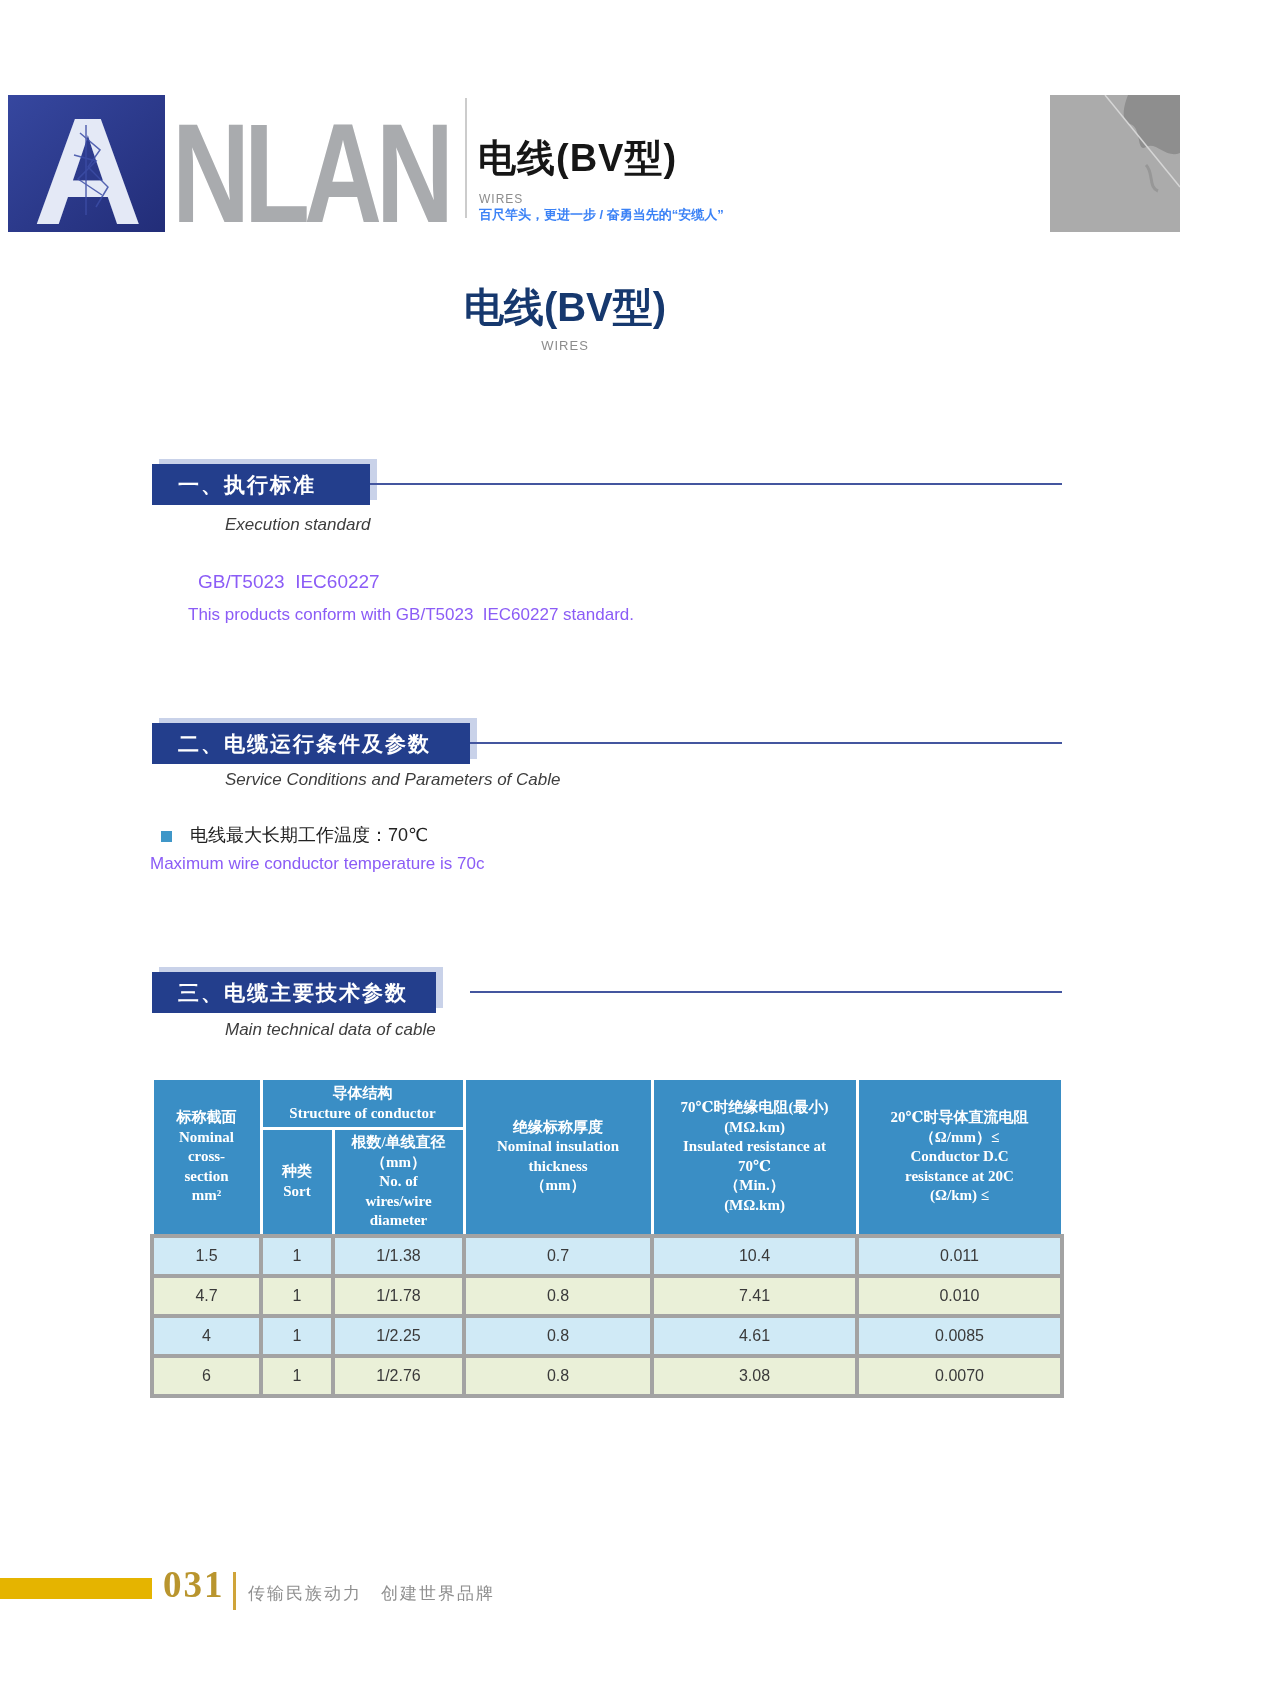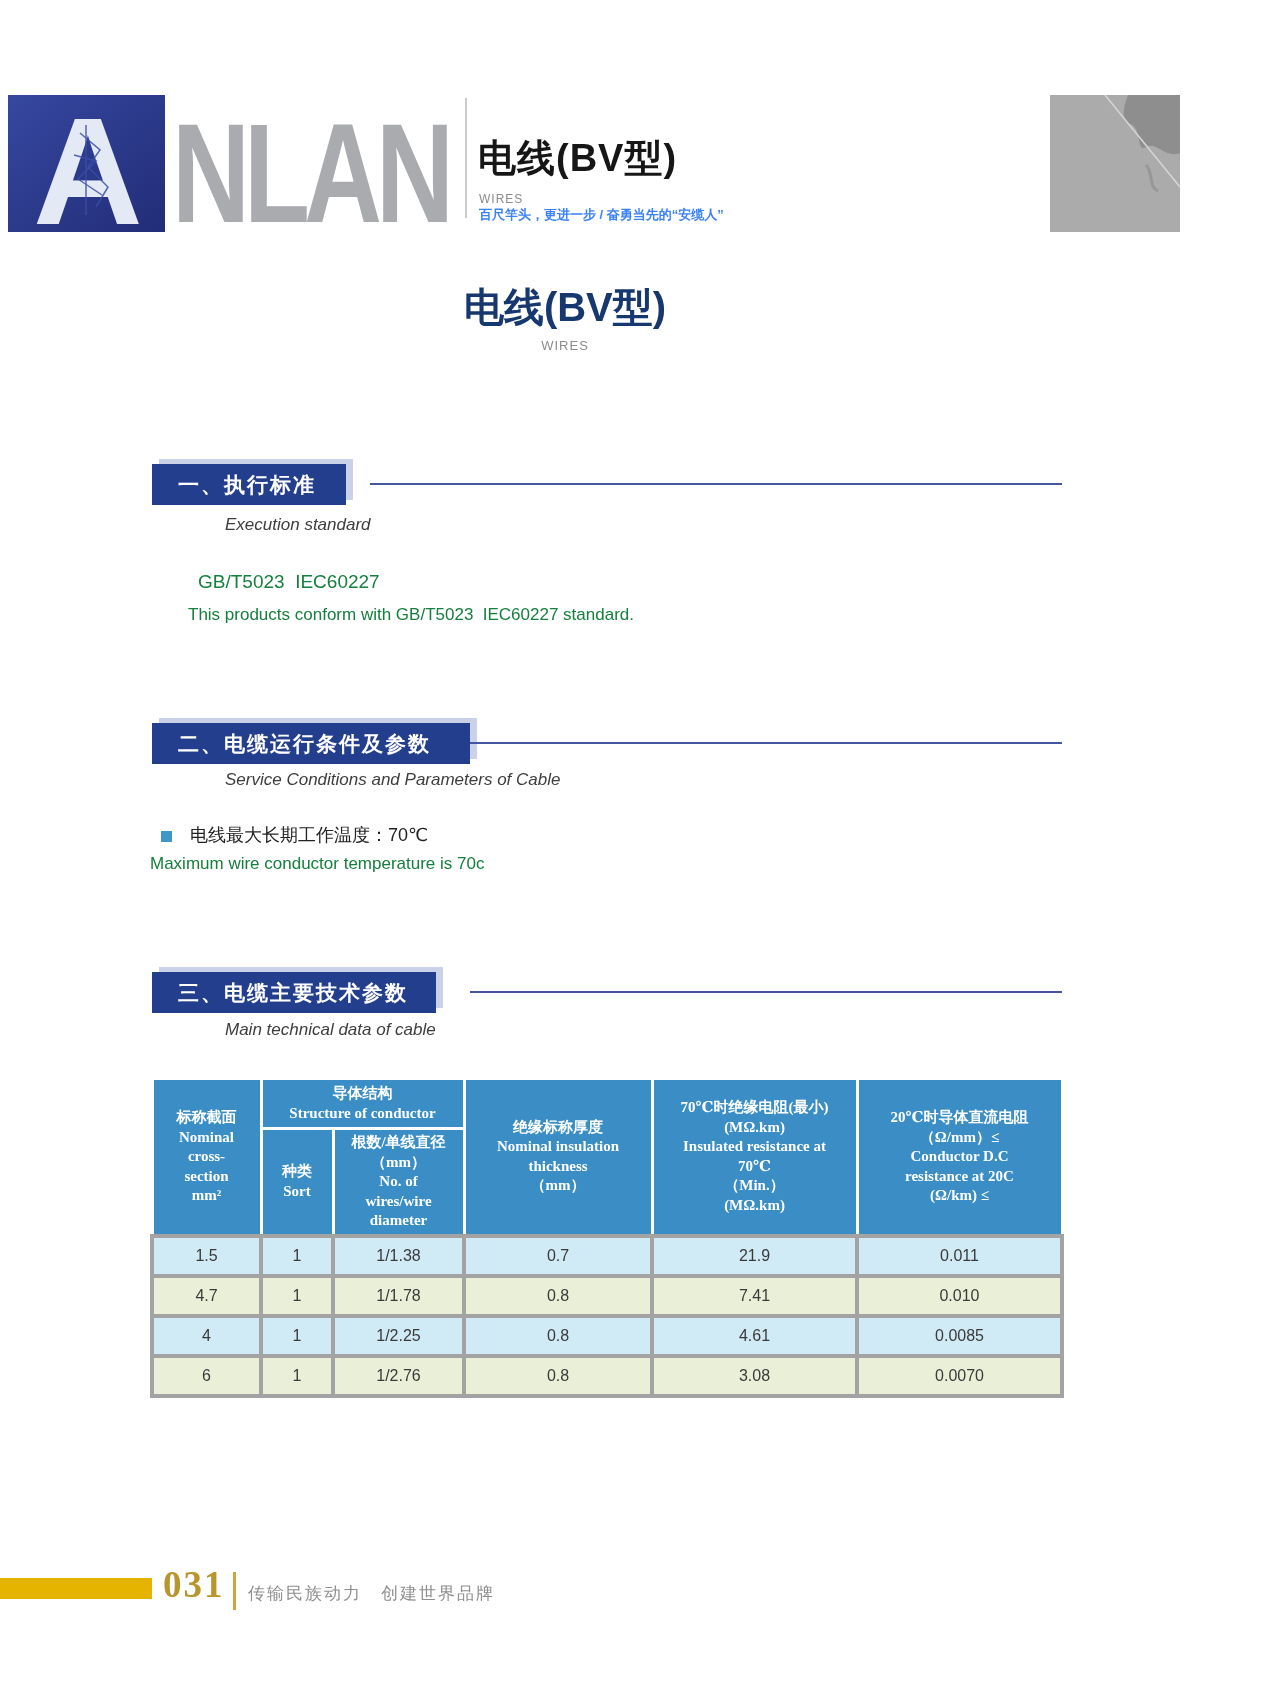--- a/index.html
+++ b/index.html
@@ -21,21 +21,21 @@
   
   .page-title{left:150px;top:280px;width:830px;text-align:center;font-size:40px;font-weight:bold;color:#16386e;}
   .page-subtitle{left:150px;top:338px;width:830px;text-align:center;font-size:13px;color:#8c8c8c;letter-spacing:1px;}
 
   
   .sec-box{height:41px;background:#233e8c;color:#ffffff;font-size:21px;font-weight:bold;
            display:flex;align-items:center;padding-left:26px;box-sizing:border-box;
            box-shadow:7px -5px 0 #c9d2e9;letter-spacing:2px;}
   .sec-rule{height:2px;background:#44569f;}
   .sub-en{font-size:17px;color:#3d3d3d;font-style:italic;}
-  .body-text{font-size:17px;color:#15803d;}
+  .body-text{font-size:17px;color:#8b5cf6;}
 
   .bullet-square{left:161px;top:831px;width:11px;height:11px;background:#3f97c8;}
 
   
   .spec-table{position:absolute;left:150px;top:1077px;width:910px;border-collapse:collapse;table-layout:fixed;}
   .spec-table th{background:#3a8ec5;color:#ffffff;font-family:"Liberation Serif","DejaVu Serif",serif;
                  font-weight:bold;font-size:15px;line-height:1.3;text-align:center;vertical-align:middle;
                  border:3px solid #ffffff;white-space:pre-line;padding:3px 14px;}
   .spec-table td{font-size:16px;color:#3a3a3a;text-align:center;vertical-align:middle;
                  border:4px solid #a3a3a3;height:36px;padding:0;}
@@ -83,21 +83,21 @@
       <rect width="130" height="137" fill="#ababab"></rect>
       <path d="M78 0 L130 0 L130 58 C116 64 106 46 96 52 C86 58 92 32 80 29 C70 26 74 10 78 0 Z" fill="#8e8e8e"></path>
       <path d="M55 0 L130 92" stroke="#d6d6d6" stroke-width="1.5" fill="none"></path>
       <path d="M96 70 C104 78 98 92 108 96" stroke="#979797" stroke-width="3" fill="none"></path>
     </svg>
   </div>
 
   <div class="abs page-title">电线(BV型)</div>
   <div class="abs page-subtitle">WIRES</div>
 
-  <div class="abs sec-box" style="left:152px;top:464px;width:194px;">一、执行标准</div>
+  <div class="abs sec-box" style="left:152px;top:464px;width:218px;">一、执行标准</div>
   <div class="abs sec-rule" style="left:370px;top:483px;width:692px;"></div>
   <div class="abs sub-en" style="left:225px;top:515px;">Execution standard</div>
   <div class="abs body-text" style="left:198px;top:571px;font-size:19px;">GB/T5023&nbsp; IEC60227</div>
   <div class="abs body-text" style="left:140px;top:605px;margin-left:48px;">This products conform with GB/T5023&nbsp; IEC60227 standard.</div>
 
   <div class="abs sec-box" style="left:152px;top:723px;width:318px;">二、电缆运行条件及参数</div>
   <div class="abs sec-rule" style="left:470px;top:742px;width:592px;"></div>
   <div class="abs sub-en" style="left:225px;top:770px;">Service Conditions and Parameters of Cable</div>
   <div class="abs bullet-square"></div>
   <div class="abs body-text" style="left:190px;top:823px;font-size:18px;color:#222;">电线最大长期工作温度：70℃</div>
@@ -147,21 +147,21 @@
 No. of wires/wire
 diameter</th>
       </tr>
     </thead>
     <tbody>
       <tr class="row-blue">
         <td>1.5</td>
         <td>1</td>
         <td>1/1.38</td>
         <td>0.7</td>
-        <td>21.9</td>
+        <td>10.4</td>
         <td>0.011</td>
       </tr>
       <tr class="row-green">
         <td>4.7</td>
         <td>1</td>
         <td>1/1.78</td>
         <td>0.8</td>
         <td>7.41</td>
         <td>0.010</td>
       </tr>

